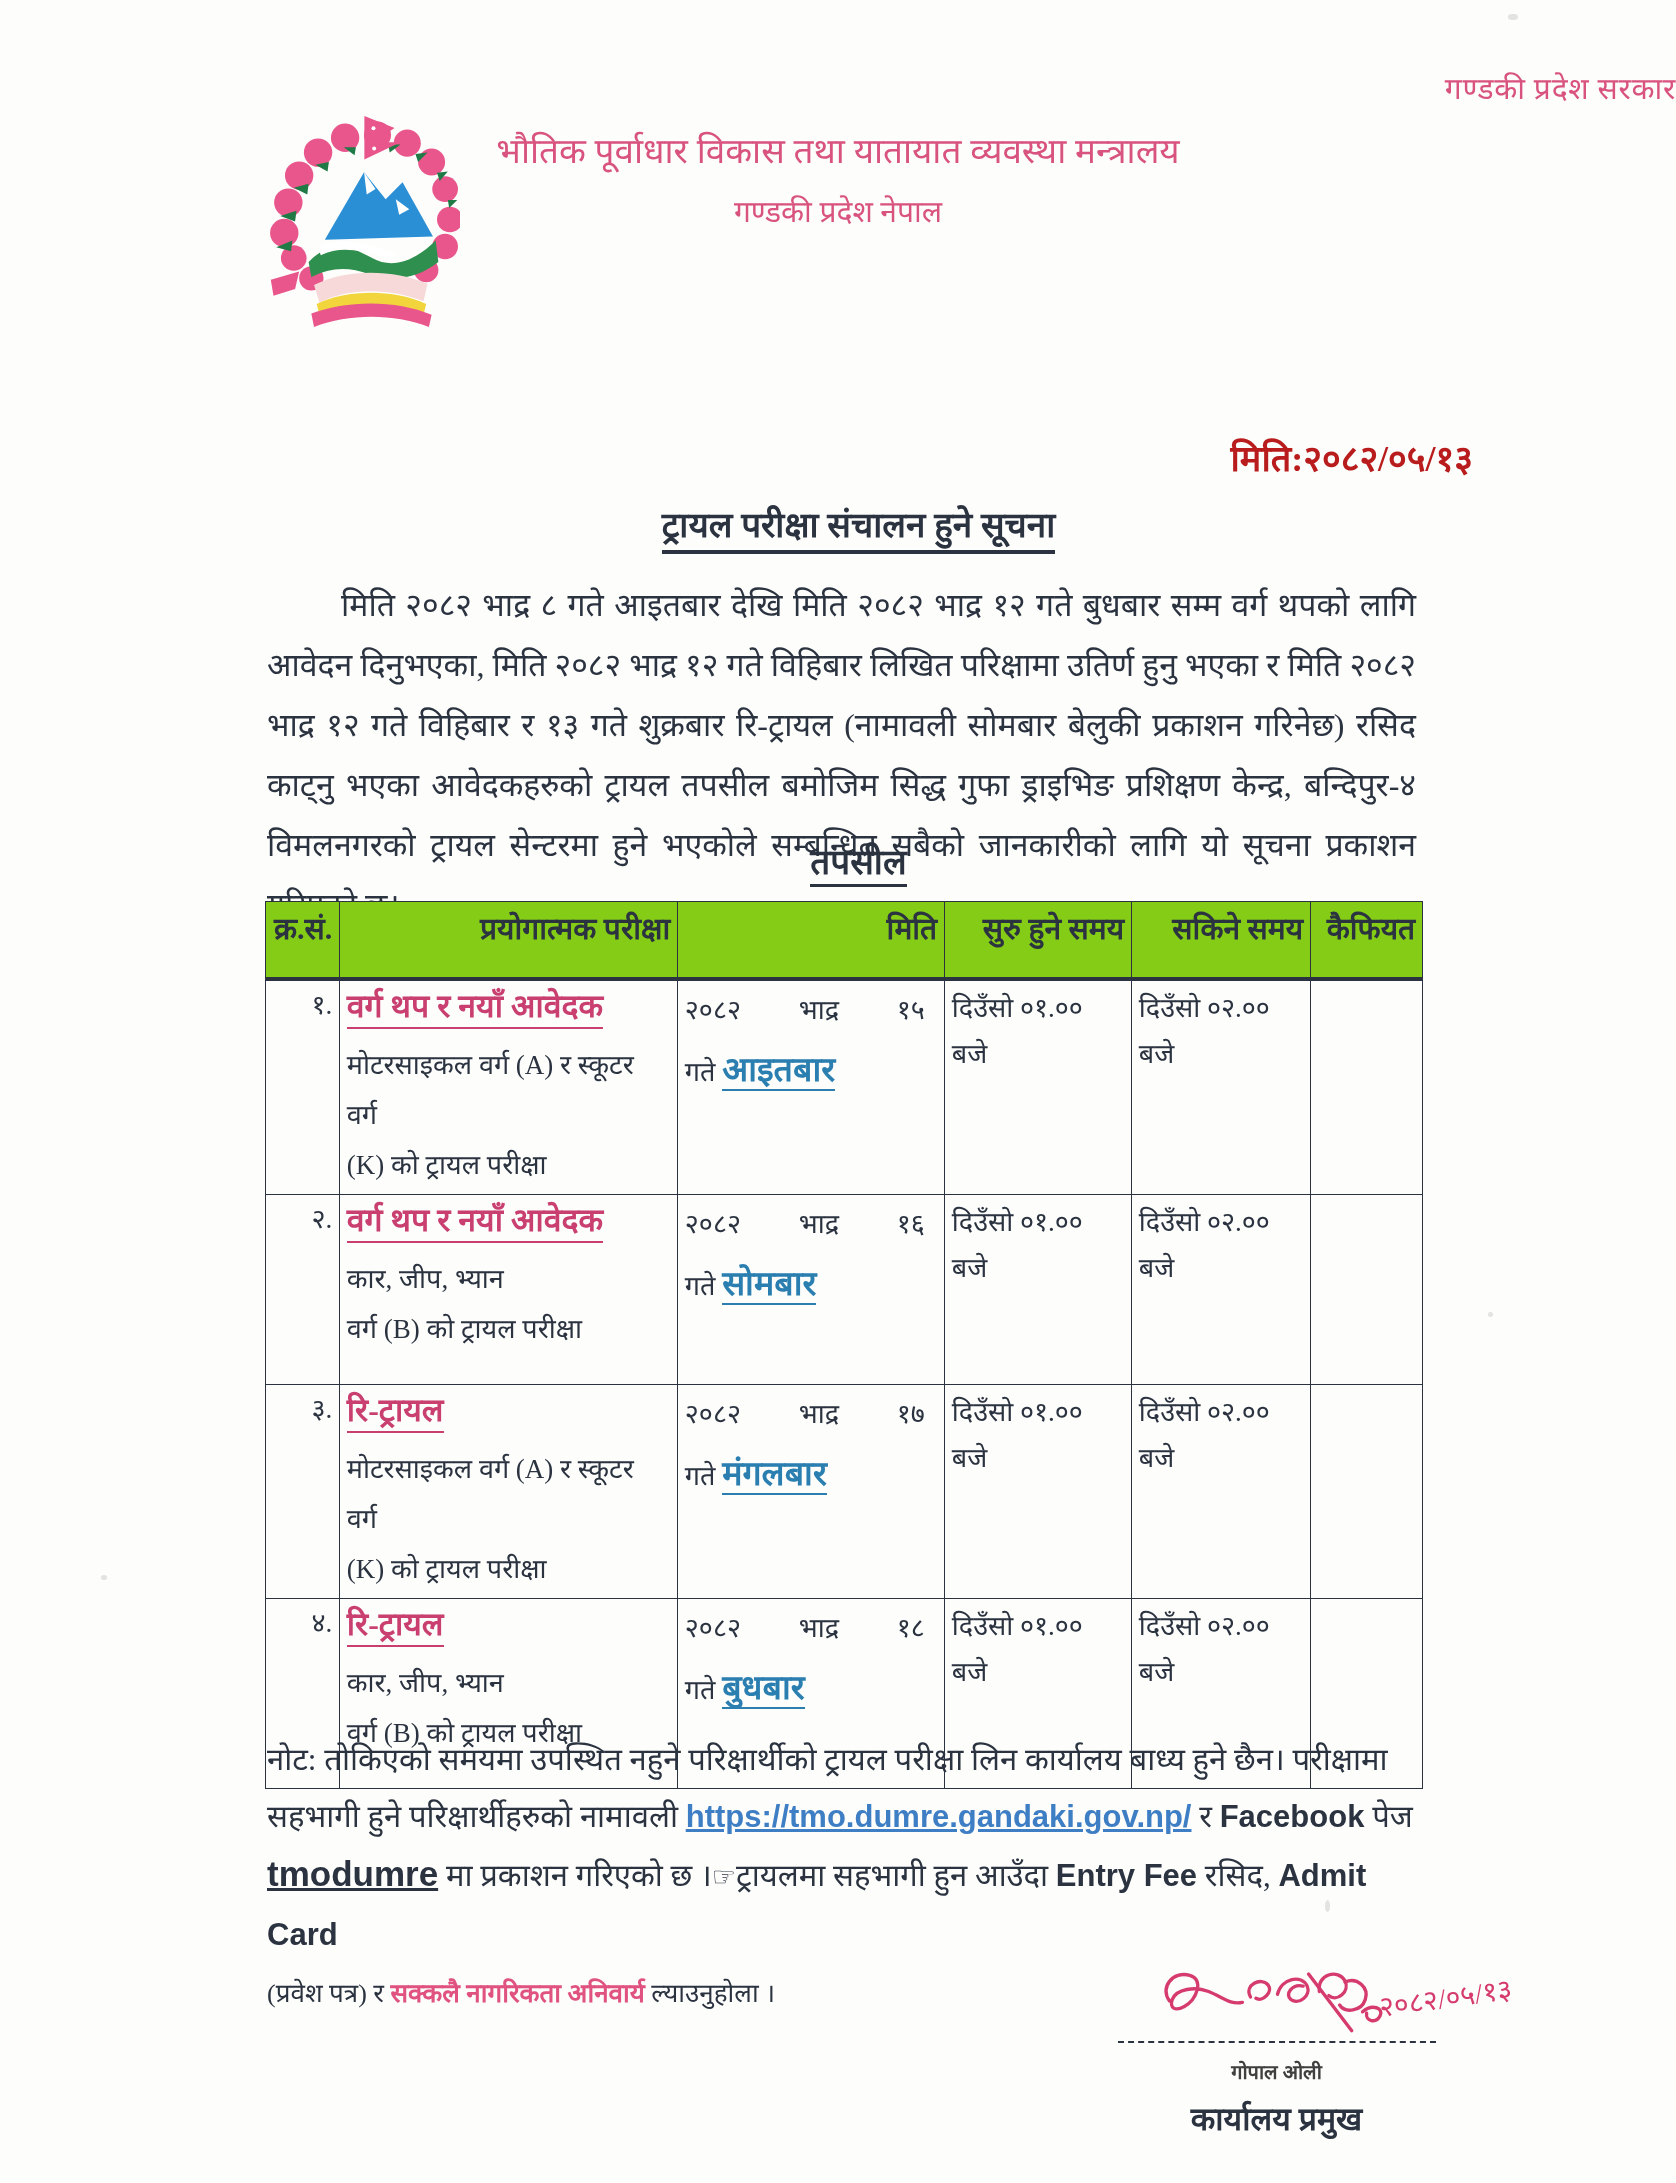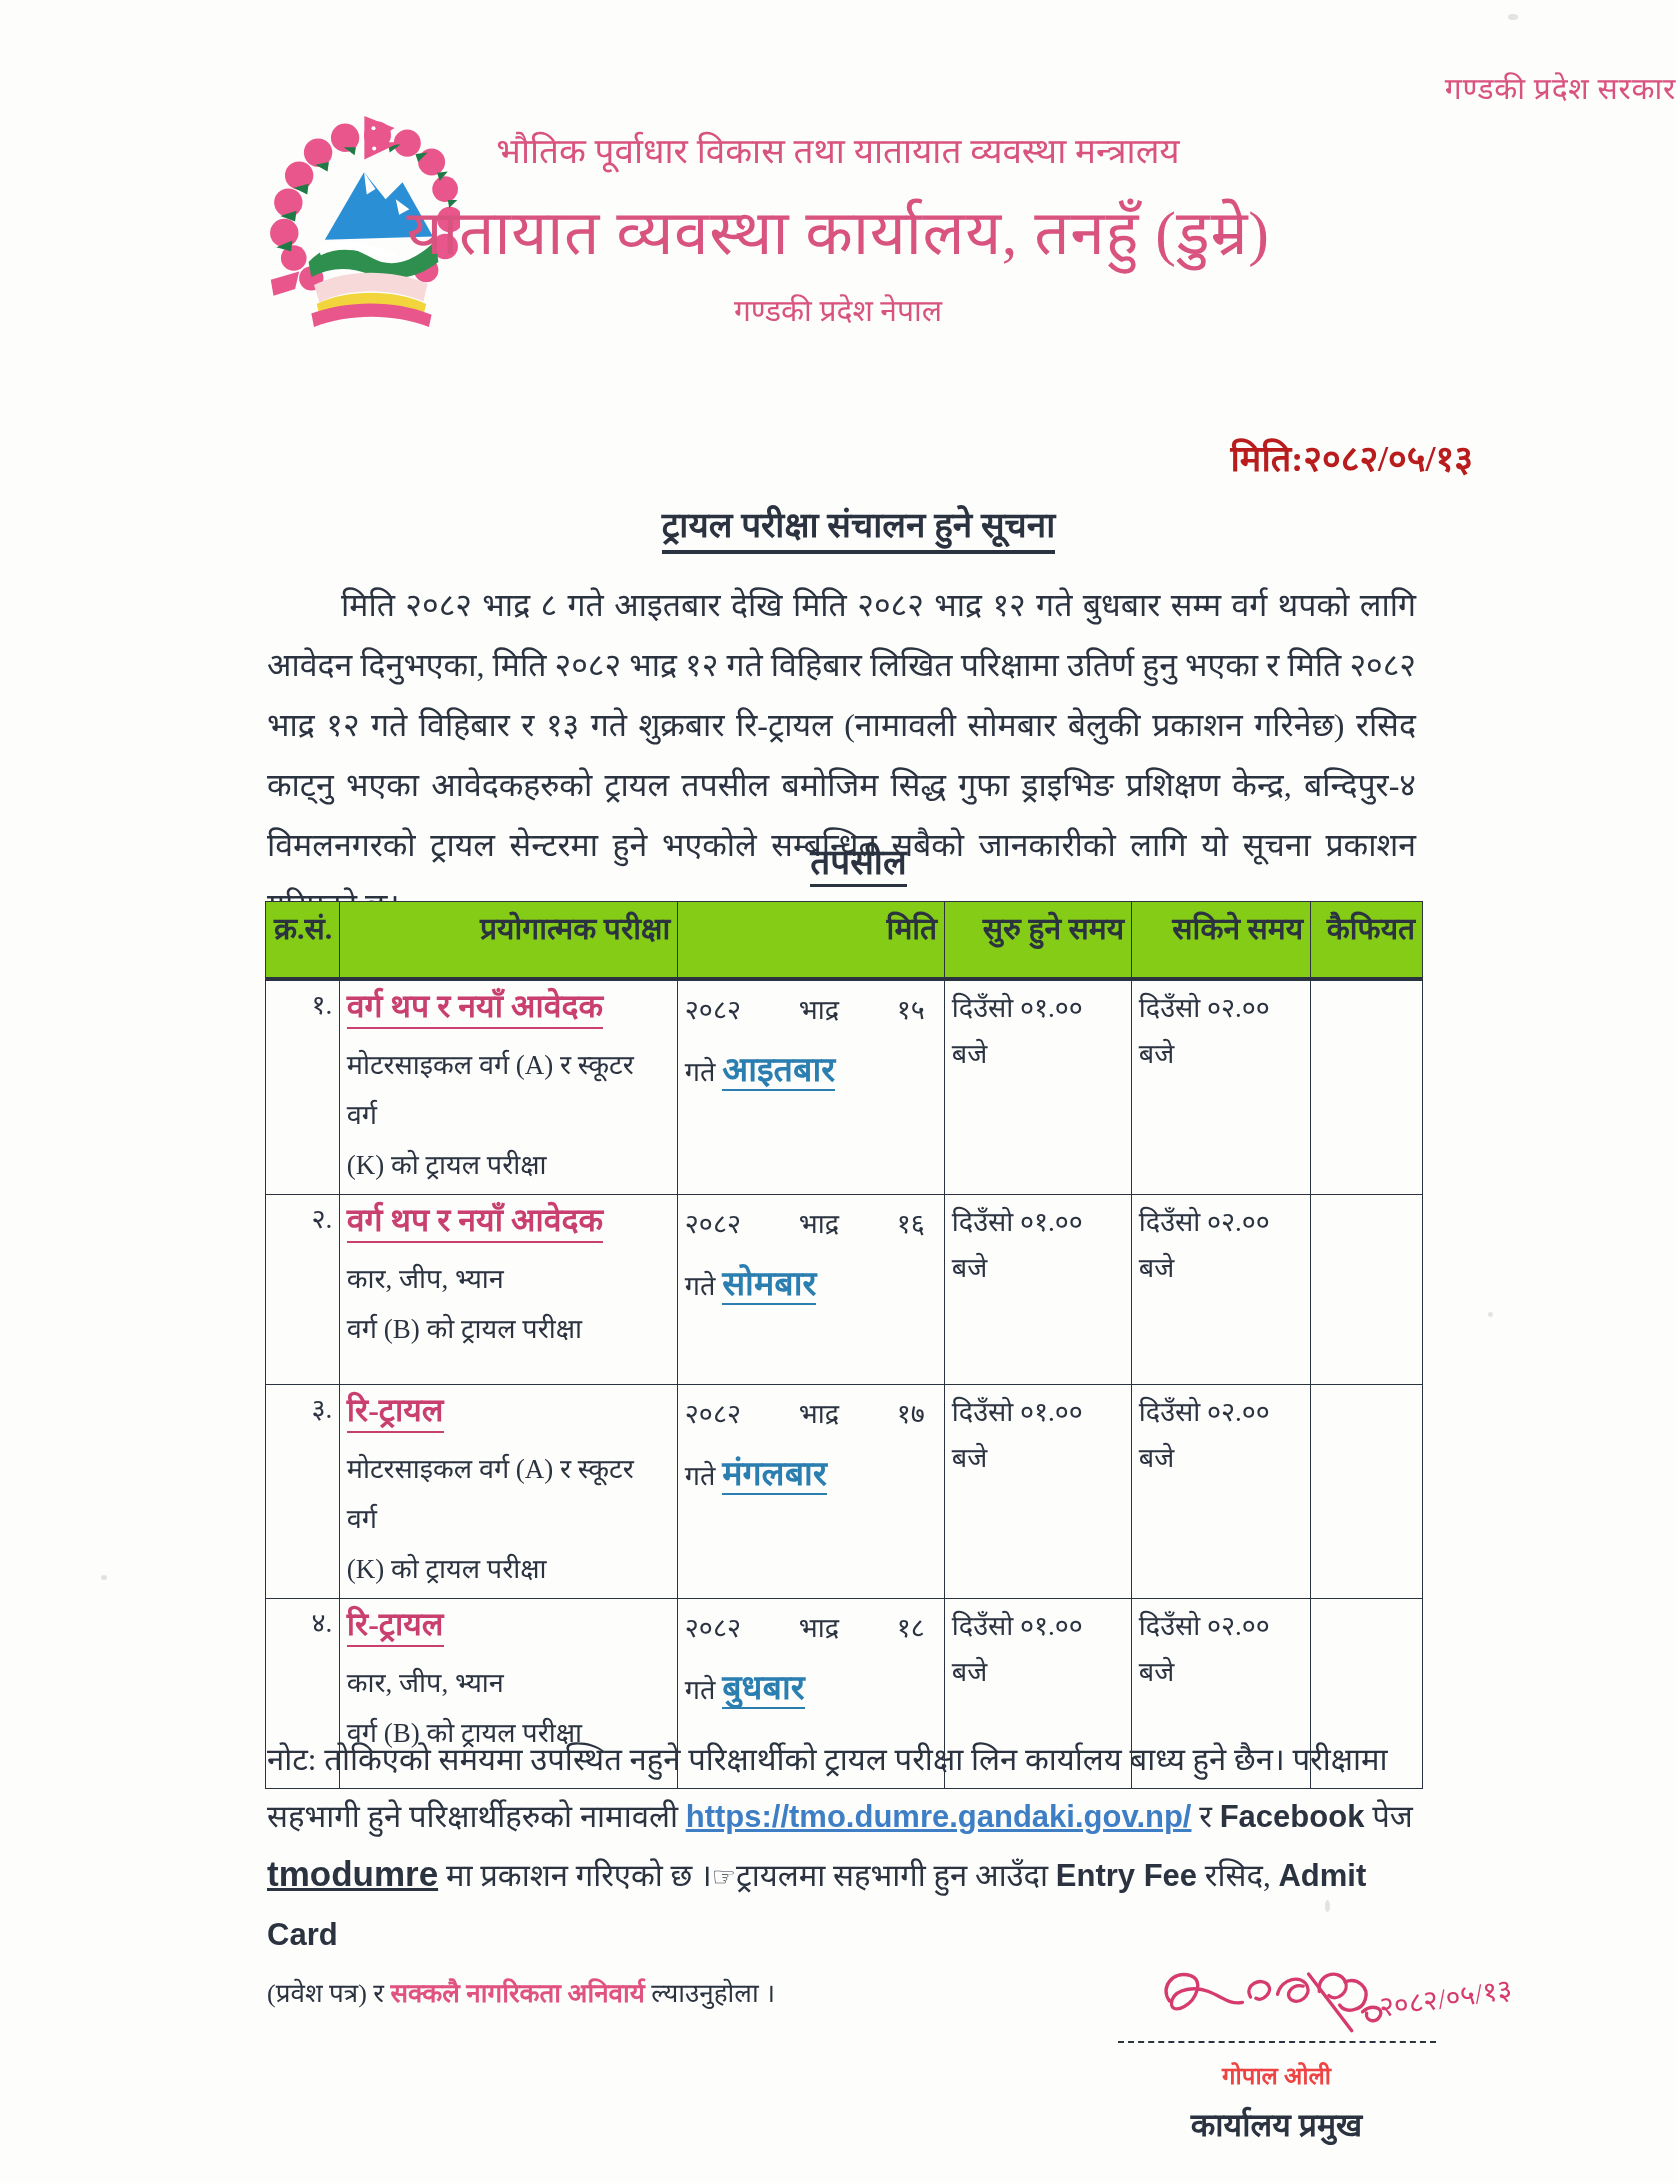--- a/index.html
+++ b/index.html
@@ -266,24 +266,24 @@
     text-align: center;
   }
   .sig-svg { position: absolute; right: 101px; top: 1947px; width: 433px; height: 108px; }
   .sig-rule {
     border-top: 2.7px dashed #2b3340;
     width: 318px;
     margin: 0 auto;
     margin-top: 80px;
   }
   .sig-name {
-    font-size: 24px;
+    font-size: 20px;
     font-weight: bold;
     margin-top: 15px;
-    color: #ef4444;
+    color: #404040;
   }
   .sig-post {
     font-size: 32px;
     font-weight: bold;
     margin-top: 10.8px;
     color: #2b3340;
   }
 
   
   .speck { position: absolute; background: #c9c9c9; border-radius: 50%; opacity: .5; }
@@ -348,21 +348,20 @@
 
         <path d="M70 304 C124 284 196 284 248 306 L244 324 C192 304 126 304 74 324 Z" fill="#e8568b"></path>
 
         <path d="M10 254 L52 242 L46 268 L14 278 Z" fill="#e8568b"></path>
       </svg>
     </div>
 
     <div class="org-lines">
       <div class="org-gov">गण्डकी प्रदेश सरकार</div>
       <div class="org-ministry">भौतिक पूर्वाधार विकास तथा यातायात व्यवस्था मन्त्रालय</div>
-      <div class="org-office">यातायात व्यवस्था कार्यालय, तनहुँ (डुम्रे)</div>
       <div class="org-province">गण्डकी प्रदेश नेपाल</div>
     </div>
   </div>
 
   <div class="doc-date">मिति:२०८२/०५/१३</div>
 
   <div class="doc-title-wrap">
     <span class="doc-title">ट्रायल परीक्षा संचालन हुने  सूचना</span>
   </div>
 

